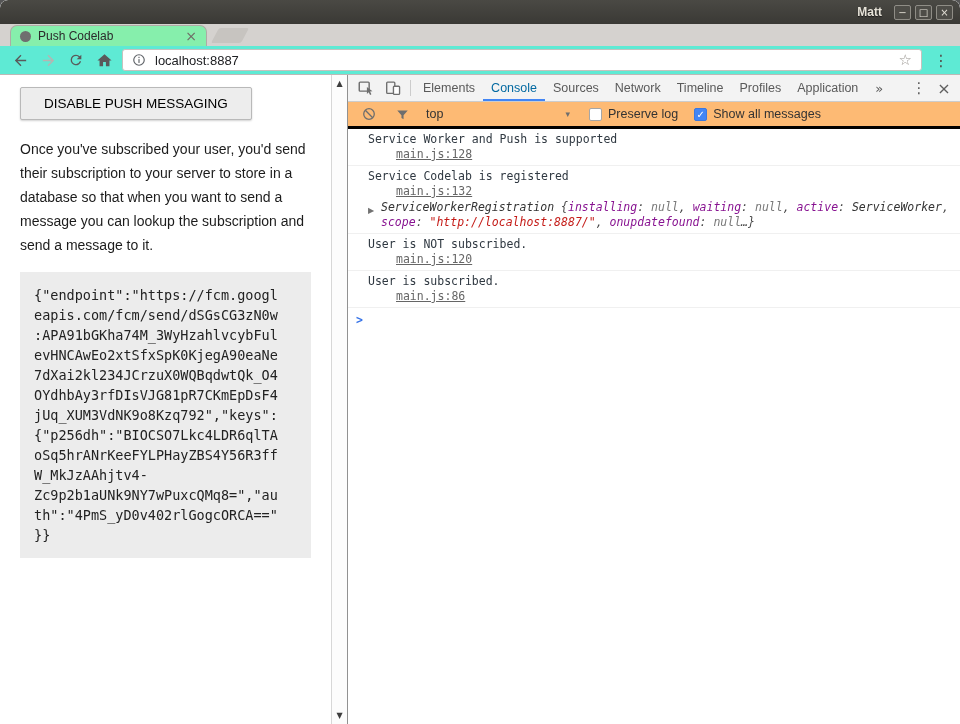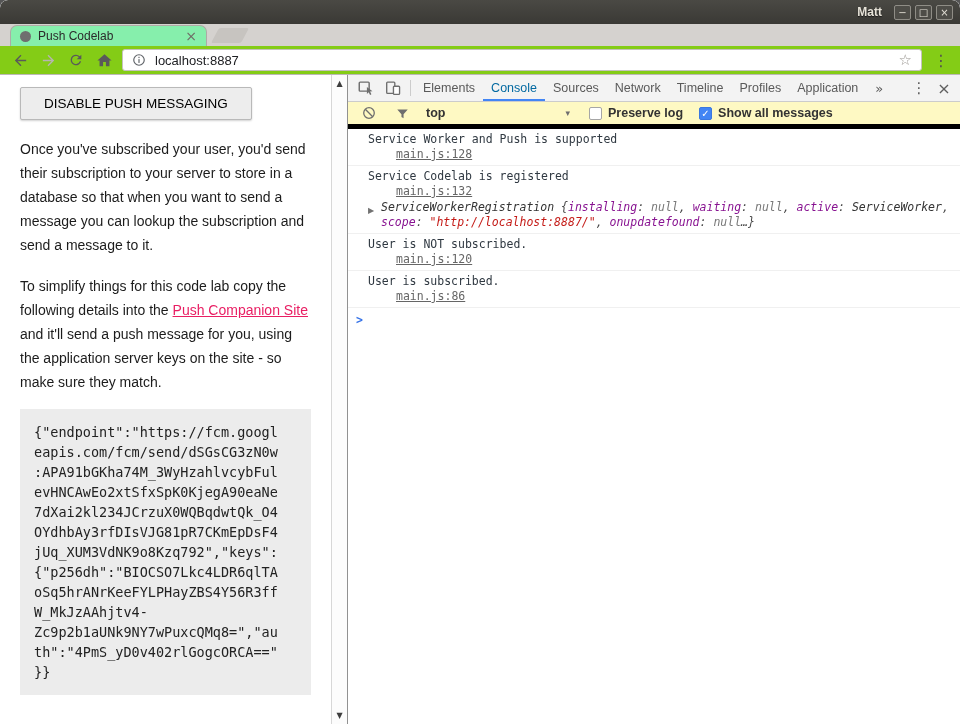--- a/index.html
+++ b/index.html
@@ -31,21 +31,21 @@
     display:flex; align-items:center; gap:7px; padding:0 9px;
     font-size:12px; color:#2b2b2b;
   }
   .favicon { width:11px; height:11px; border-radius:50%; background:#6f6f6f; flex:none; }
   .tab-title { flex:1; white-space:nowrap; overflow:hidden; }
   .tab-close { color:#6f6b66; font-size:14px; line-height:1; font-family:"DejaVu Sans",sans-serif; }
   .newtab-btn { width:30px; height:15px; margin:0 0 3px 8px; background:#c7c4c0; transform:skewX(-28deg); border-radius:2px; }
 
   
   .toolbar {
-    height: 29px; background:#84cc16; border-bottom:1px solid #bcb9b6;
+    height: 29px; background:#5eead4; border-bottom:1px solid #bcb9b6;
     display:flex; align-items:center; padding:0 6px;
   }
   .nav-btn { width:28px; height:26px; display:flex; align-items:center; justify-content:center; flex:none; }
   .omnibox {
     flex:1; height:22px; background:#fff; border:1px solid #c5c2be; border-radius:3px;
     display:flex; align-items:center; padding:0 9px; gap:9px; margin:0 6px 0 4px;
   }
   .url-text { font-size:13px; color:#202124; }
   .star-icon { margin-left:auto; color:#9b9792; font-size:15px; font-family:"DejaVu Sans",sans-serif; }
   .menu-btn { width:26px; text-align:center; color:#55524e; font-size:16px; font-family:"DejaVu Sans",sans-serif; }
@@ -88,22 +88,22 @@
   .dt-sep { width:1px; background:#ccc; margin:5px 4px; flex:none; }
   .dt-tabs { display:flex; }
   .dt-tab { padding:0 8px; font-size:12.5px; color:#5a5a5a; display:flex; align-items:center; white-space:nowrap; }
   .dt-tab.selected { color:#0369a1; box-shadow: inset 0 -2px 0 #4285f4; }
   .dt-overflow { padding:0 9px; font-size:13px; color:#5a5a5a; display:flex; align-items:center; font-family:"DejaVu Sans",sans-serif; }
   .dt-right { margin-left:auto; display:flex; align-items:center; }
   .dt-menu { width:24px; text-align:center; color:#5f5f5f; font-size:15px; font-family:"DejaVu Sans",sans-serif; }
   .dt-close { width:26px; text-align:center; color:#5f5f5f; font-size:16px; font-family:"DejaVu Sans",sans-serif; }
 
   .dt-filterbar {
-    height:27px; flex:none; background:#fef9c3; border-bottom:5px solid #000000;
-    display:flex; align-items:center; padding:0 7px; gap:7px;font-weight:bold;
+    height:27px; flex:none; background:#fdba74; border-bottom:3px solid #000000;
+    display:flex; align-items:center; padding:0 7px; gap:7px;
   }
   .context-select { width:150px; display:flex; justify-content:space-between; align-items:center; font-size:12.5px; color:#333; padding:0 3px; }
   .caret { font-size:9px; color:#6e6e6e; font-family:"DejaVu Sans",sans-serif; }
   .checkbox-group { display:flex; align-items:center; gap:6px; margin-left:9px; }
   .cb {
     width:13px; height:13px; border:1px solid #a6a6a6; border-radius:2px; background:#fff;
     font-size:10px; line-height:12px; text-align:center; color:#fff;
     font-family:"DejaVu Sans",sans-serif; flex:none;
   }
   .cb.checked { background:#4285f4; border-color:#3b78e0; }
@@ -189,21 +189,20 @@
     </div>
     <span class="menu-btn">⋮</span>
   </div>
 
   <div class="main">
 
     <div class="page-area">
       <div class="page-content">
         <div class="push-btn">DISABLE PUSH MESSAGING</div>
         <p class="para">Once you've subscribed your user, you'd send their subscription to your server to store in a database so that when you want to send a message you can lookup the subscription and send a message to it.</p>
-        <p class="para"><span>To simplify things for this code lab copy the following details into the </span><span class="page-link">Push Companion Site</span><span> and it'll send a push message for you, using the application server keys on the site - so make sure they match.</span></p>
         <div class="codeblock">{"endpoint":"https://fcm.googl
 eapis.com/fcm/send/dSGsCG3zN0w
 :APA91bGKha74M_3WyHzahlvcybFul
 evHNCAwEo2xtSfxSpK0KjegA90eaNe
 7dXai2kl234JCrzuX0WQBqdwtQk_O4
 OYdhbAy3rfDIsVJG81pR7CKmEpDsF4
 jUq_XUM3VdNK9o8Kzq792","keys":
 {"p256dh":"BIOCSO7Lkc4LDR6qlTA
 oSq5hrANrKeeFYLPHayZBS4Y56R3ff
 W_MkJzAAhjtv4-

